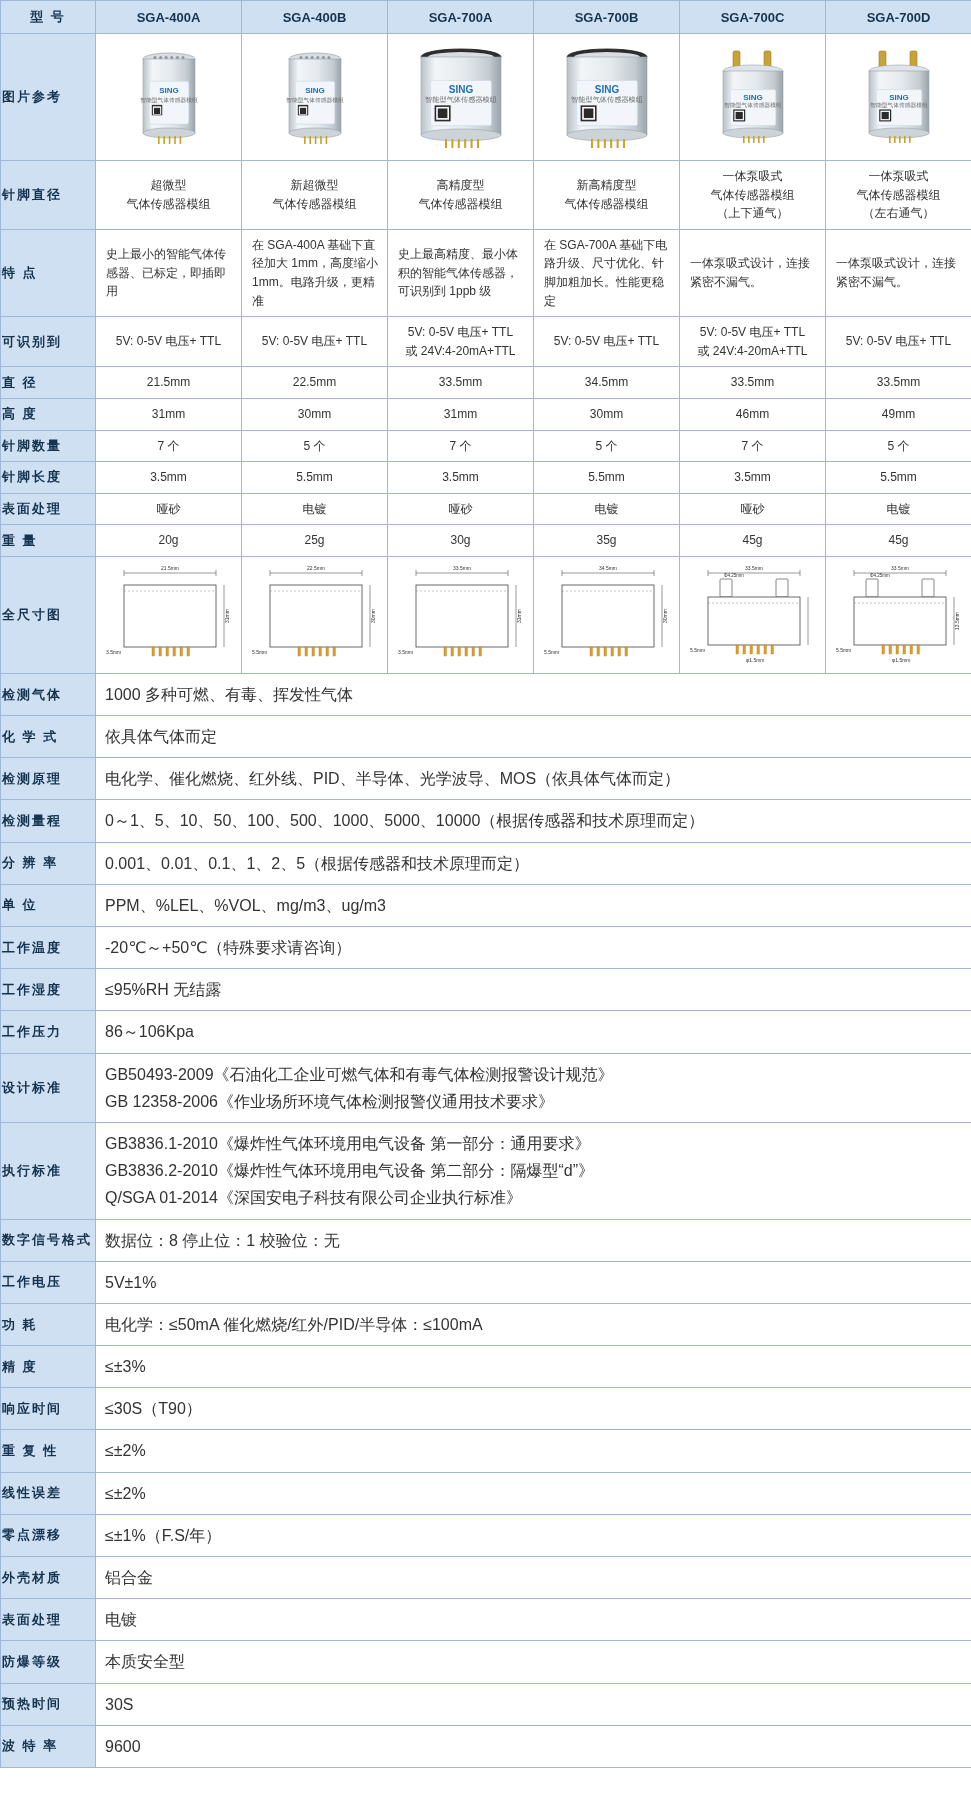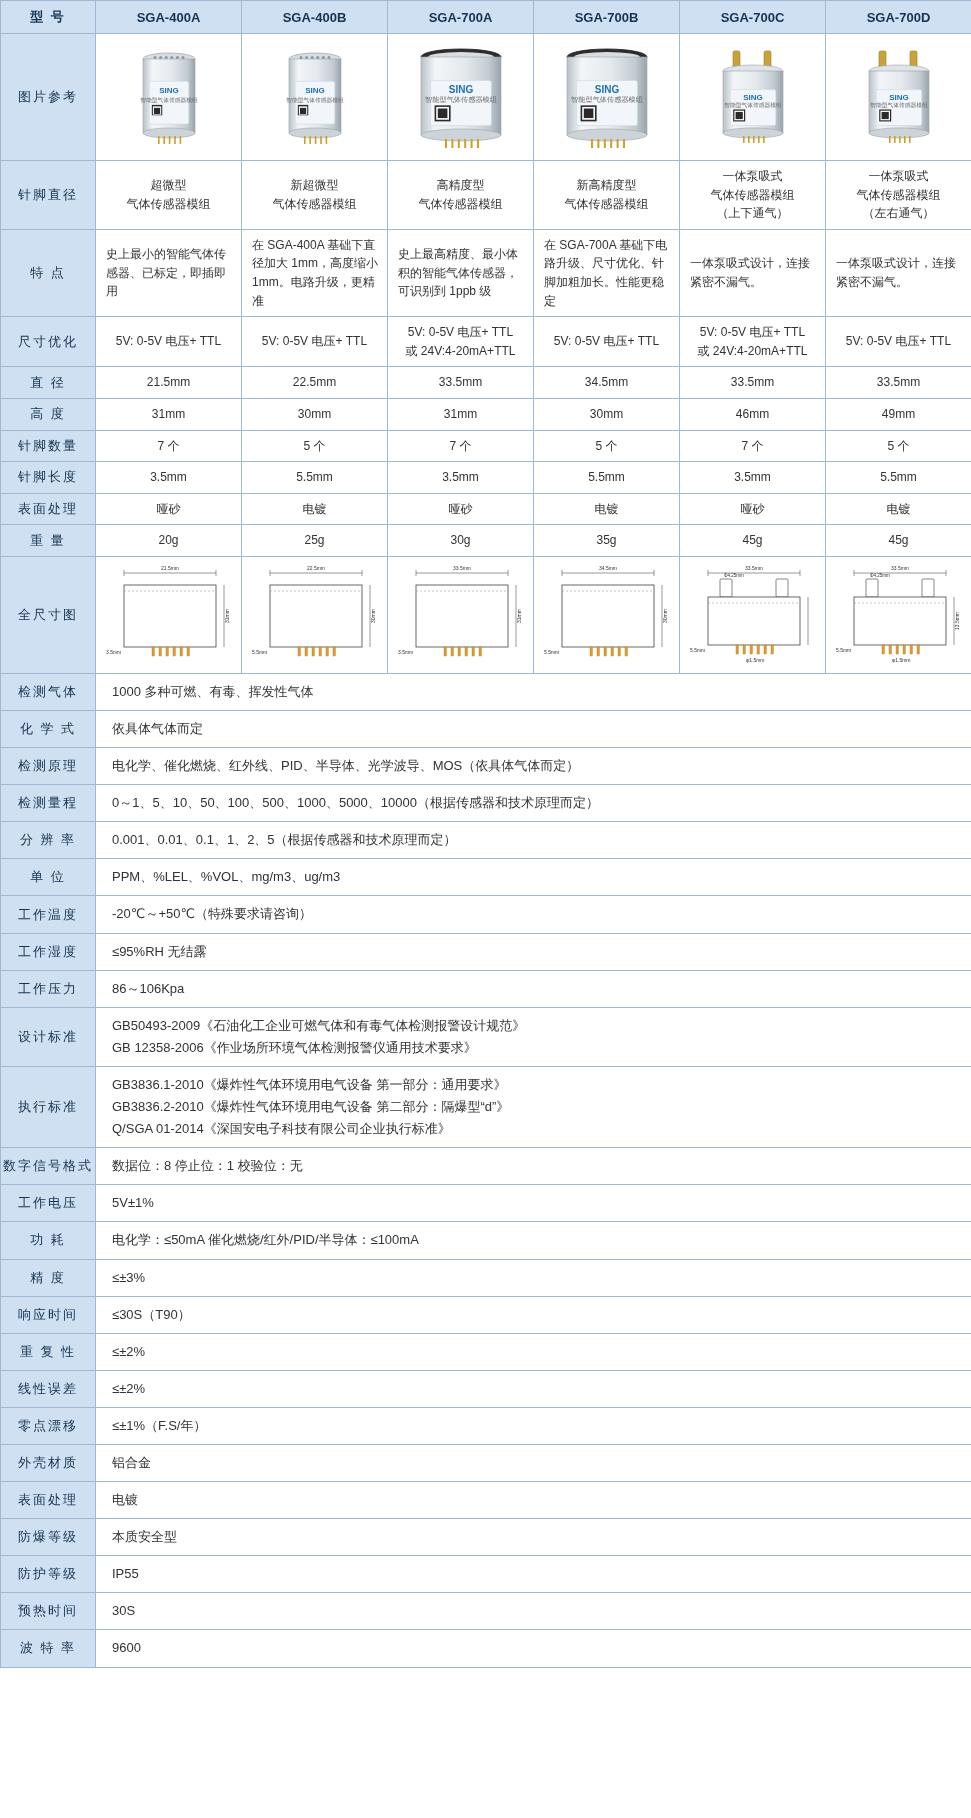--- a/index.html
+++ b/index.html
@@ -1,23 +1,23 @@
 <!DOCTYPE html>
 <html><head>
 <meta charset="utf-8">
 <style>
   html,body{margin:0;padding:0;background:#ffffff;}
   body{font-family:"Liberation Sans","DejaVu Sans",sans-serif;color:#1a1a1a;}
   #sheet{width:967px;position:relative;}
   table{border-collapse:collapse;width:971px;table-layout:fixed;}
   td,th{border:1px solid #9fb8d6;vertical-align:middle;}
-  .lbl{background:#cfe0f2;text-align:center;font-weight:normal;font-size:13px;color:#16334f;width:95px;letter-spacing:2px;}
+  .lbl{background:#cfe0f2;font-weight:bold;font-size:13px;color:#16334f;width:95px;letter-spacing:2px;}
   .mdl{background:#ffffff;text-align:center;font-size:12px;color:#333;padding:6px 5px;line-height:1.55;}
   .hdr{background:#cfe0f2;text-align:center;font-weight:bold;font-size:13px;color:#16334f;height:30px;}
-  .full{background:#ffffff;text-align:left;font-size:13px;color:#333;padding:7px 16px;line-height:1.7;}
+  .full{background:#ffffff;text-align:left;font-size:16px;color:#333;padding:7px 9px;line-height:1.7;}
   .left{text-align:left;padding-left:10px;}
   .imgcell{background:#ffffff;height:120px;padding:3px;text-align:center;}
   .dimcell{background:#ffffff;height:110px;padding:3px;text-align:center;}
   svg{display:block;margin:0 auto;}
 </style>
 </head>
 <body>
 
 <div id="sheet">
   <table>
@@ -249,21 +249,21 @@
         <tr>
           <td class="lbl">特  点</td>
           <td class="mdl left">史上最小的智能气体传感器、已标定，即插即用</td>
           <td class="mdl left">在 SGA-400A 基础下直径加大 1mm，高度缩小 1mm。电路升级，更精准</td>
           <td class="mdl left">史上最高精度、最小体积的智能气体传感器，可识别到 1ppb 级</td>
           <td class="mdl left">在 SGA-700A 基础下电路升级、尺寸优化、针脚加粗加长。性能更稳定</td>
           <td class="mdl left">一体泵吸式设计，连接紧密不漏气。</td>
           <td class="mdl left">一体泵吸式设计，连接紧密不漏气。</td>
         </tr>
         <tr>
-          <td class="lbl">尺寸优化</td>
+          <td class="lbl">可识别到</td>
           <td class="mdl">5V: 0-5V 电压+ TTL</td>
           <td class="mdl">5V: 0-5V 电压+ TTL</td>
           <td class="mdl">5V: 0-5V 电压+ TTL<br>或 24V:4-20mA+TTL</td>
           <td class="mdl">5V: 0-5V 电压+ TTL</td>
           <td class="mdl">5V: 0-5V 电压+ TTL<br>或 24V:4-20mA+TTL</td>
           <td class="mdl">5V: 0-5V 电压+ TTL</td>
         </tr>
         <tr>
           <td class="lbl">直  径</td>
           <td class="mdl">21.5mm</td>
@@ -525,24 +525,20 @@
         </tr>
         <tr>
           <td class="lbl">表面处理</td>
           <td class="full" colspan="6">电镀</td>
         </tr>
         <tr>
           <td class="lbl">防爆等级</td>
           <td class="full" colspan="6">本质安全型</td>
         </tr>
         <tr>
-          <td class="lbl">防护等级</td>
-          <td class="full" colspan="6">IP55</td>
-        </tr>
-        <tr>
           <td class="lbl">预热时间</td>
           <td class="full" colspan="6">30S</td>
         </tr>
         <tr>
           <td class="lbl">波 特 率</td>
           <td class="full" colspan="6">9600</td>
         </tr>
       </tbody>
   </table>
 </div>

